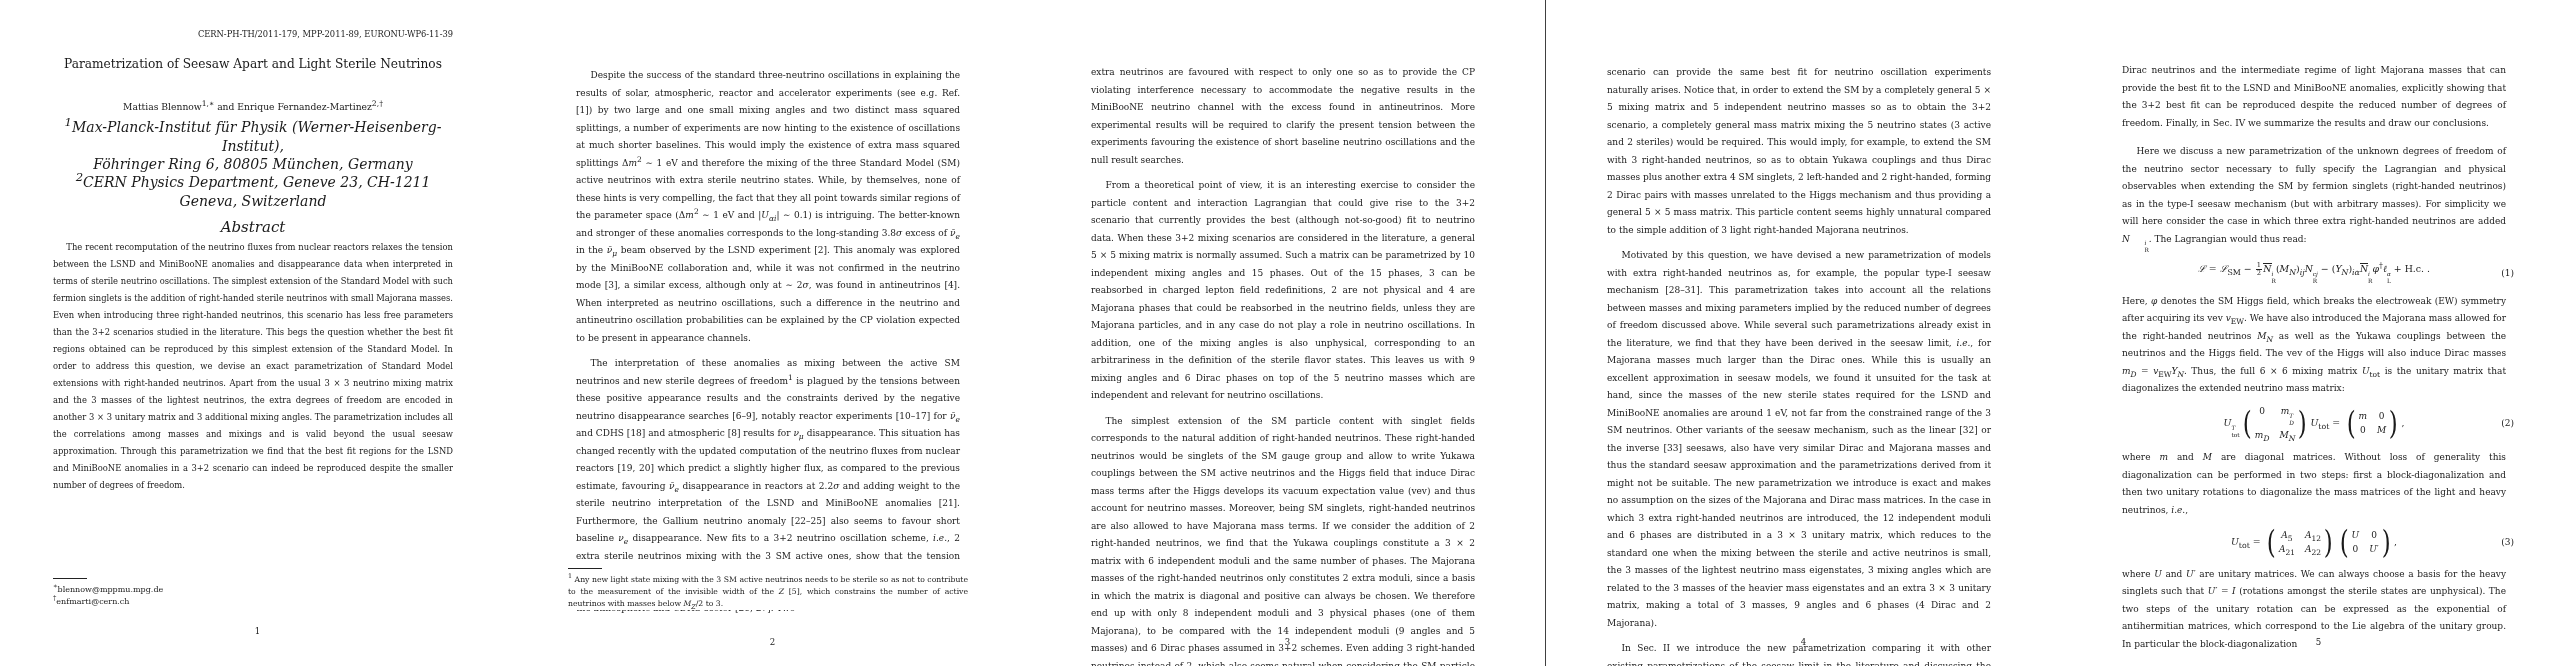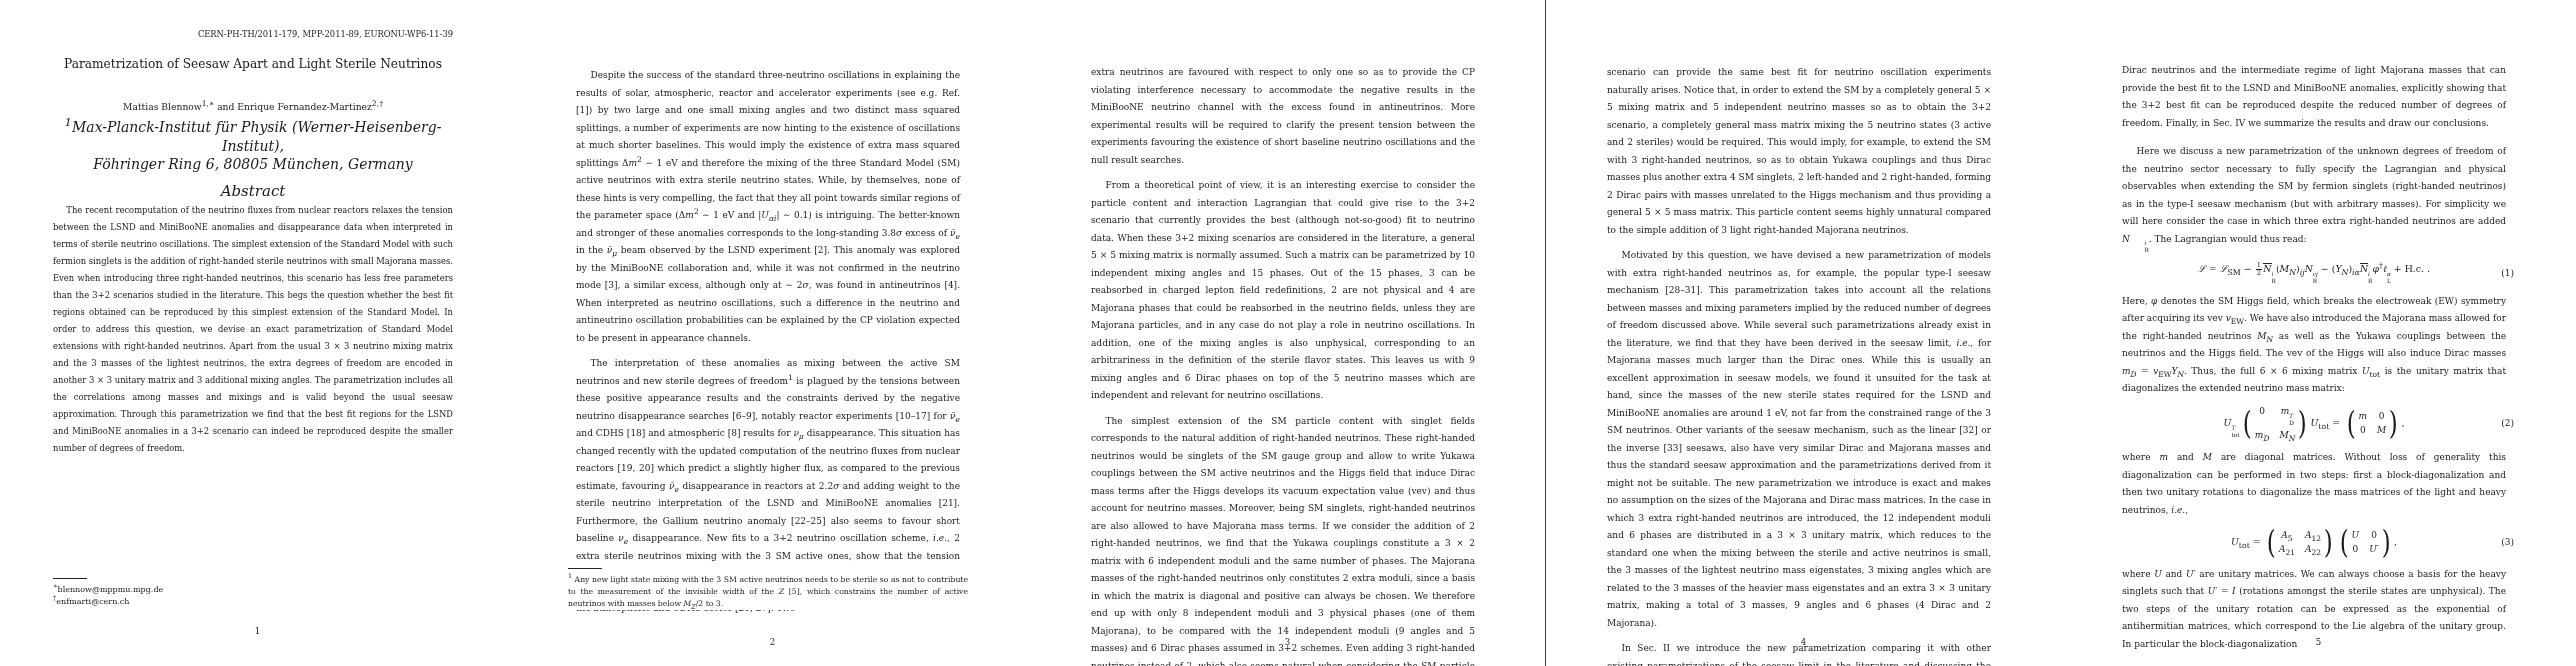--- a/index.html
+++ b/index.html
@@ -64,20 +64,21 @@
 
   <span class="arxiv-label">arXiv:1107.3992v3  [hep-ph]  11 Oct 2011</span>
 
   <div class="page" id="page-1">
     <div class="inner">
       <div class="report">CERN-PH-TH/2011-179, MPP-2011-89, EURONU-WP6-11-39</div>
       <div class="title">Parametrization of Seesaw Apart and Light Sterile Neutrinos</div>
       <div class="authors">Mattias Blennow<sup>1,∗</sup> and Enrique Fernandez-Martinez<sup>2,†</sup></div>
       <div class="affil affil-first"><sup>1</sup>Max-Planck-Institut für Physik (Werner-Heisenberg-Institut),</div>
       <div class="affil">Föhringer Ring 6, 80805 München, Germany</div>
+      <div class="affil"><sup>2</sup>CERN Physics Department, Geneve 23, CH-1211 Geneva, Switzerland</div>
       <div class="abs-head">Abstract</div>
       <p class="abstract">The recent recomputation of the neutrino fluxes from nuclear reactors relaxes the tension between the LSND and MiniBooNE anomalies and disappearance data when interpreted in terms of sterile neutrino oscillations. The simplest extension of the Standard Model with such fermion singlets is the addition of right-handed sterile neutrinos with small Majorana masses. Even when introducing three right-handed neutrinos, this scenario has less free parameters than the 3+2 scenarios studied in the literature. This begs the question whether the best fit regions obtained can be reproduced by this simplest extension of the Standard Model. In order to address this question, we devise an exact parametrization of Standard Model extensions with right-handed neutrinos. Apart from the usual 3 × 3 neutrino mixing matrix and the 3 masses of the lightest neutrinos, the extra degrees of freedom are encoded in another 3 × 3 unitary matrix and 3 additional mixing angles. The parametrization includes all the correlations among masses and mixings and is valid beyond the usual seesaw approximation. Through this parametrization we find that the best fit regions for the LSND and MiniBooNE anomalies in a 3+2 scenario can indeed be reproduced despite the smaller number of degrees of freedom.</p>
     </div>
     <div class="fnblock" style="top:578px;">
       <div class="fnrule"></div>
       <div class="fnline"><sup>∗</sup><span>blennow@mppmu.mpg.de</span></div>
       <div class="fnline"><sup>†</sup><span>enfmarti@cern.ch</span></div>
     </div>
     <div class="pagenum first">1</div>
   </div>

